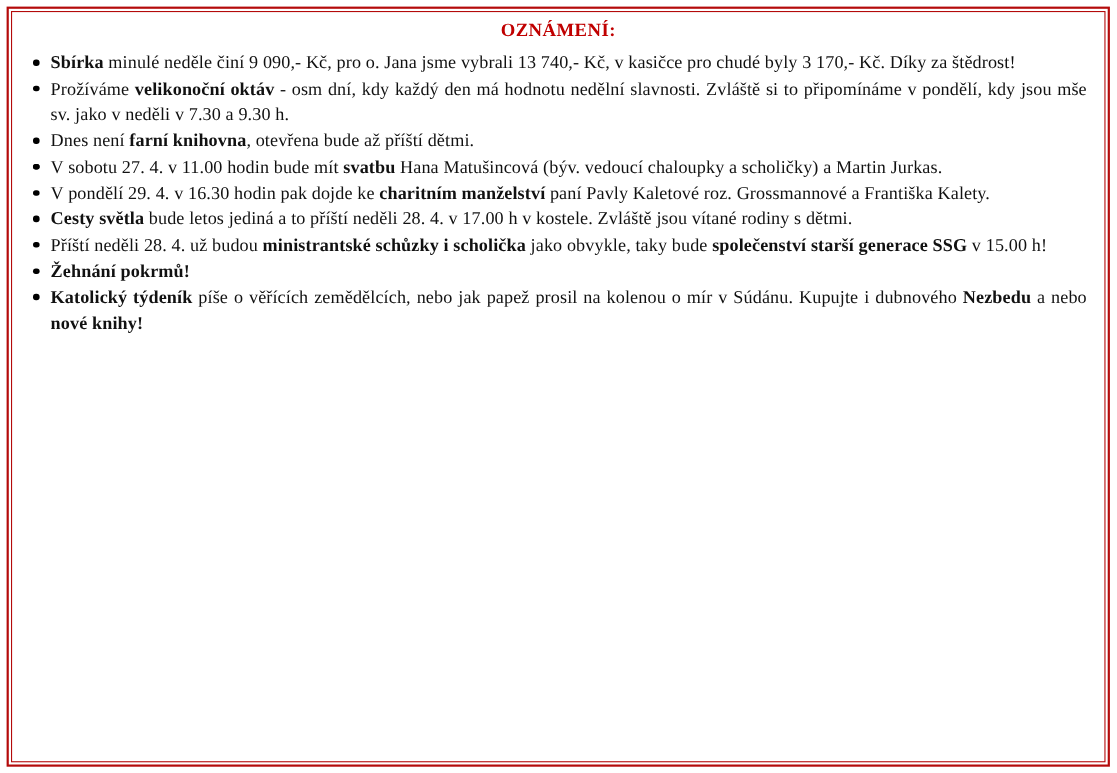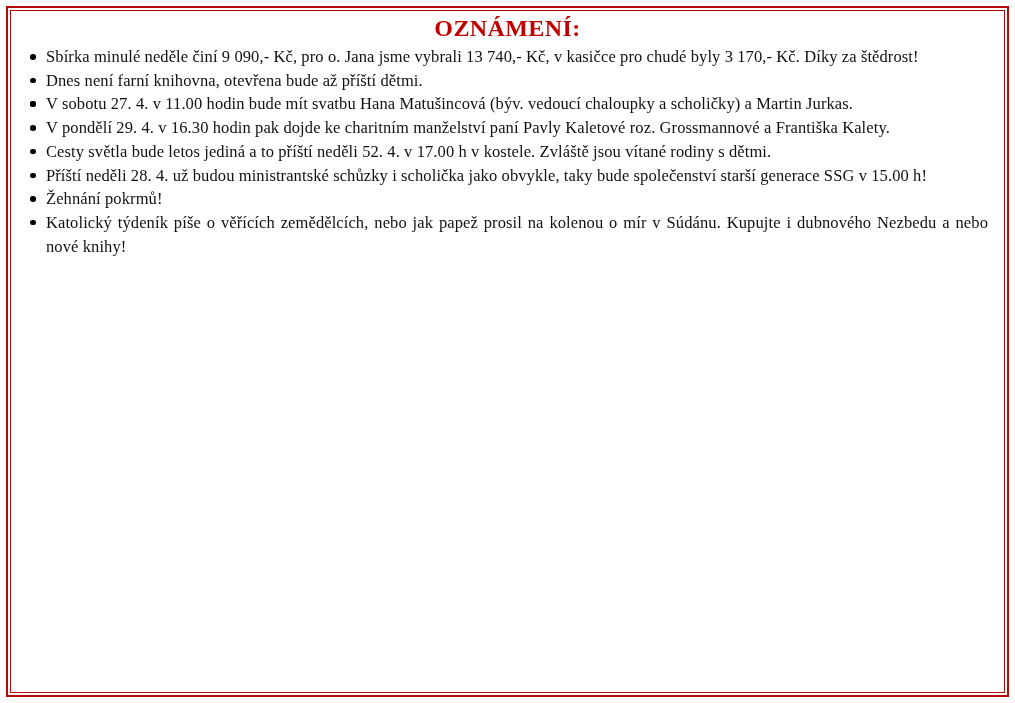--- a/index.html
+++ b/index.html
@@ -25,21 +25,21 @@
     position:absolute;
     inset:2px;
     border:1.5px solid var(--border-red);
     padding:3px 16px 4px 0;
     overflow:hidden;
   }
   .doc-title{
     margin:2px 0 5px 16px;
     text-align:center;
     color:var(--accent);
-    font-size:24px;
+    font-size:17px;
     line-height:24px;
     font-weight:bold;
     letter-spacing:0.4px;
   }
   ul.announcements{
     list-style:none;
     margin:0;
     padding:0;
   }
   ul.announcements li{
@@ -53,33 +53,34 @@
   }
   ul.announcements li .bullet{
     position:absolute;
     left:19px;
     top:9px;
     width:5.5px;
     height:5.5px;
     border-radius:50%;
     background:#000;
   }
-  .seg-bold{font-weight:normal;}
+  .seg-bold{font-weight:bold;}
 </style>
 </head>
 <body>
 
 <div class="doc-frame-outer">
   <div class="doc-frame-inner">
     <h1 class="doc-title">OZNÁMENÍ:</h1>
     <ul class="announcements" id="announcements-list">
         <li><span class="bullet"></span><span class="seg-bold">Sbírka</span><span class="seg-regular"> minulé neděle činí 9 090,- Kč, pro o. Jana jsme vybrali 13 740,- Kč, v kasičce pro chudé byly 3 170,- Kč. Díky za štědrost!</span></li>
+        <li><span class="bullet"></span><span class="seg-regular">Prožíváme </span><span class="seg-bold">velikonoční oktáv</span><span class="seg-regular"> - osm dní, kdy každý den má hodnotu nedělní slavnosti. Zvláště si to připomínáme v pondělí, kdy jsou mše sv. jako v neděli v 7.30 a 9.30 h.</span></li>
         <li><span class="bullet"></span><span class="seg-regular">Dnes není </span><span class="seg-bold">farní knihovna</span><span class="seg-regular">, otevřena bude až příští dětmi.</span></li>
         <li><span class="bullet"></span></li>
         <li><span class="bullet"></span><span class="seg-regular">V sobotu 27. 4. v 11.00 hodin bude mít </span><span class="seg-bold">svatbu</span><span class="seg-regular"> Hana Matušincová (býv. vedoucí chaloupky a scholičky) a Martin Jurkas.</span></li>
         <li><span class="bullet"></span><span class="seg-regular">V pondělí 29. 4. v 16.30 hodin pak dojde ke </span><span class="seg-bold">charitním manželství</span><span class="seg-regular"> paní Pavly Kaletové roz. Grossmannové a Františka Kalety.</span></li>
-        <li><span class="bullet"></span><span class="seg-bold">Cesty světla</span><span class="seg-regular"> bude letos jediná a to příští neděli 52. 4. v 17.00 h v kostele. Zvláště jsou vítané rodiny s dětmi.</span></li>
+        <li><span class="bullet"></span><span class="seg-bold">Cesty světla</span><span class="seg-regular"> bude letos jediná a to příští neděli 28. 4. v 17.00 h v kostele. Zvláště jsou vítané rodiny s dětmi.</span></li>
         <li><span class="bullet"></span><span class="seg-regular">Příští neděli 28. 4. už budou </span><span class="seg-bold">ministrantské schůzky i scholička</span><span class="seg-regular"> jako obvykle, taky bude </span><span class="seg-bold">společenství starší generace SSG</span><span class="seg-regular"> v 15.00 h!</span></li>
         <li><span class="bullet"></span><span class="seg-bold">Žehnání pokrmů!</span></li>
         <li><span class="bullet"></span><span class="seg-bold">Katolický týdeník</span><span class="seg-regular"> píše o věřících zemědělcích, nebo jak papež prosil na kolenou o mír v Súdánu. Kupujte i dubnového </span><span class="seg-bold">Nezbedu</span><span class="seg-regular"> a nebo </span><span class="seg-bold">nové knihy!</span></li>
       </ul>
   </div>
 </div>
 
 </body></html>

